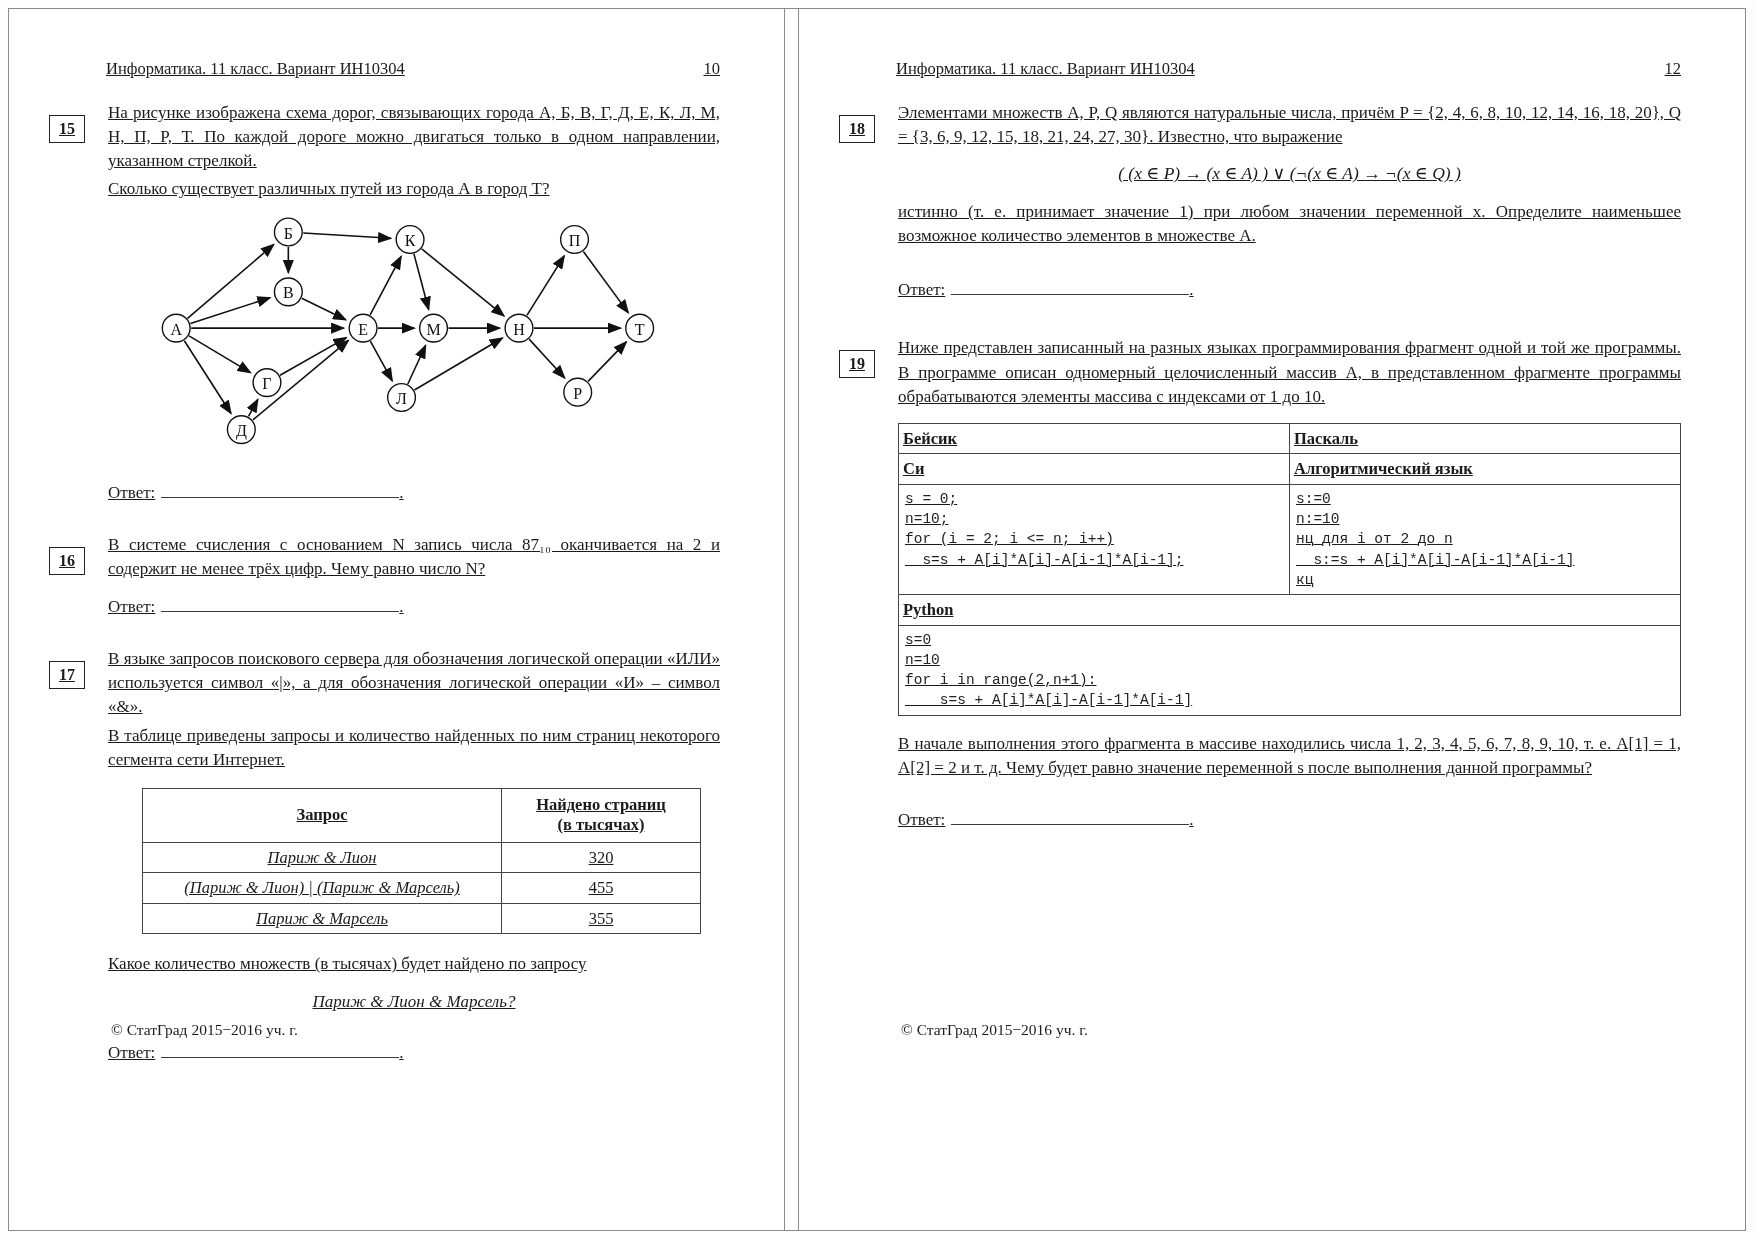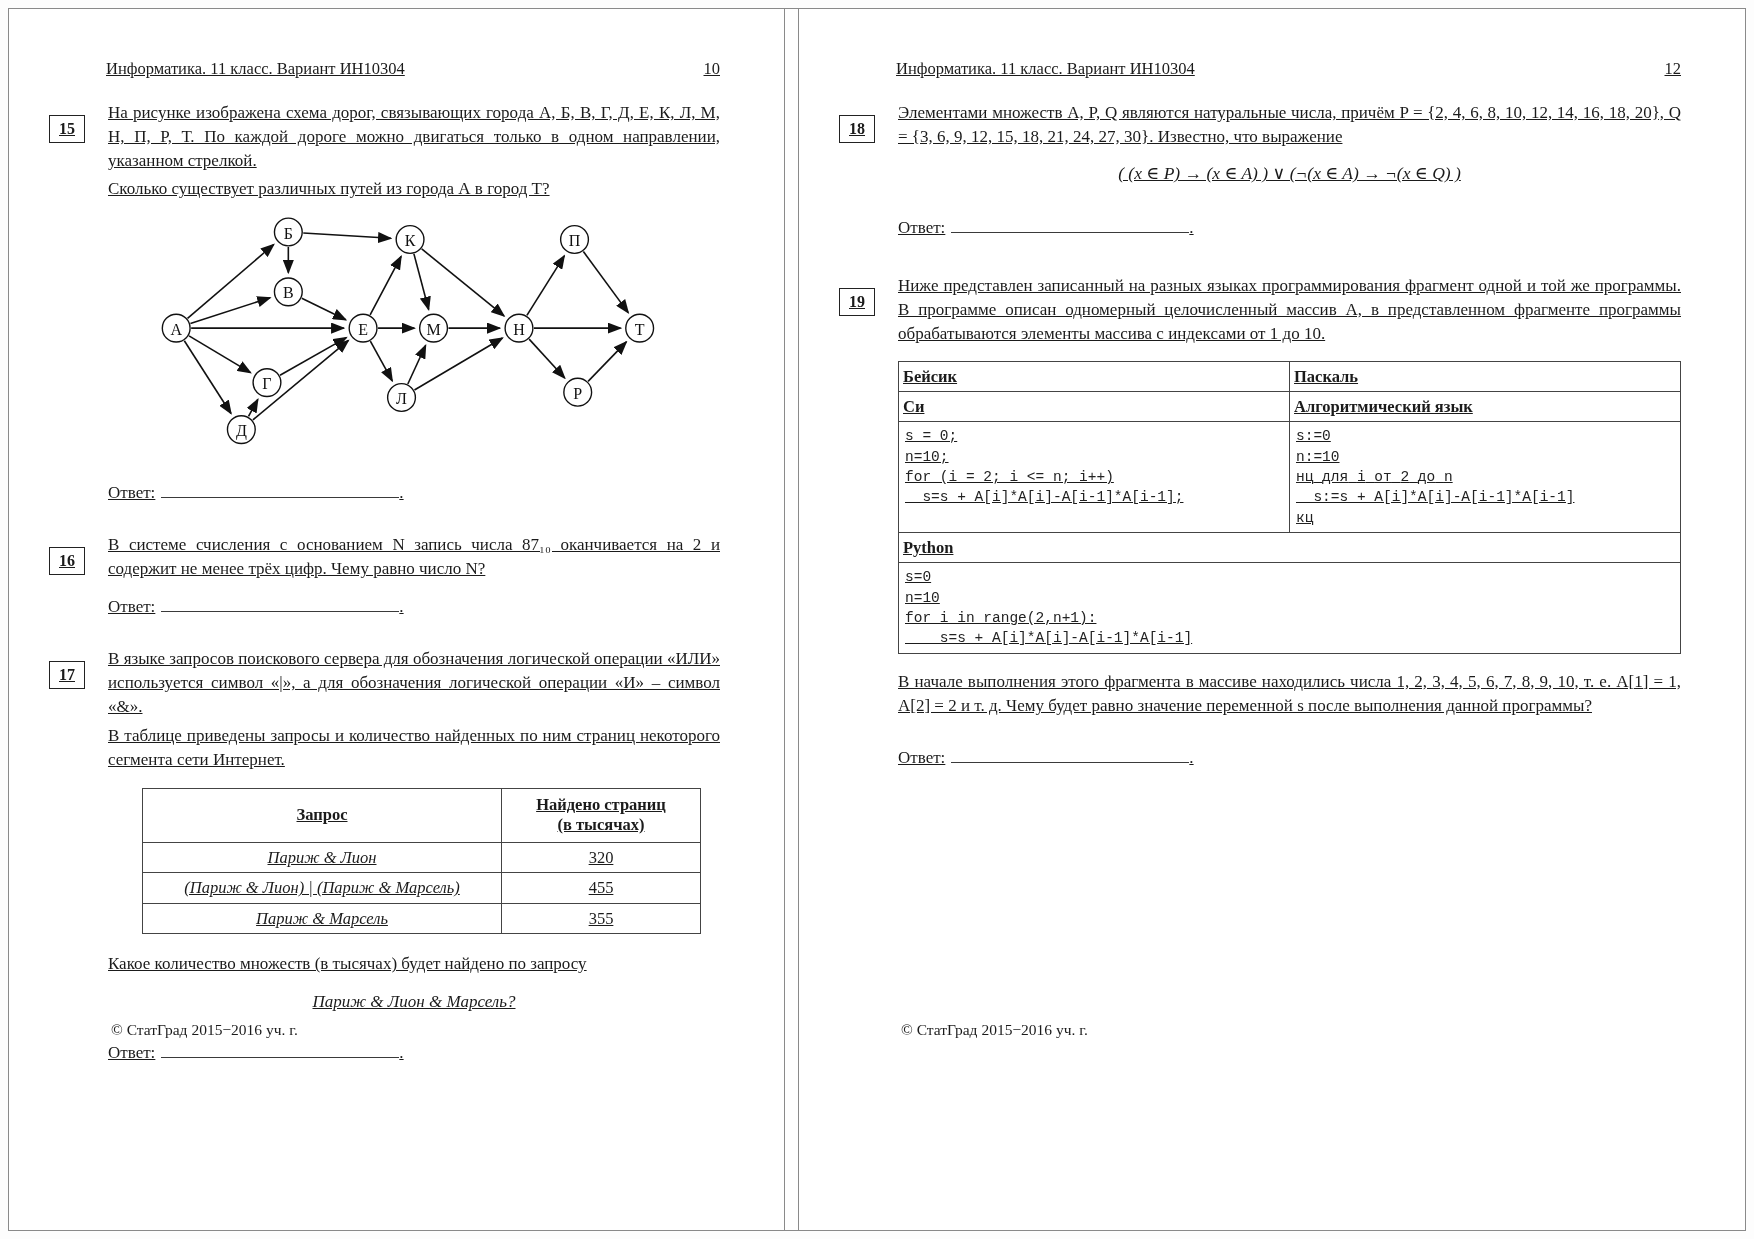--- a/index.html
+++ b/index.html
@@ -184,20 +184,21 @@
       <div class="page-head">
         <span>Информатика. 11 класс. Вариант ИН10304</span>
         <span>12</span>
       </div>
 
       <div class="task">
         <div class="numbox">18</div>
         <div class="task-body">
           <p class="para just">Элементами множеств A, P, Q являются натуральные числа, причём P = {2, 4, 6, 8, 10, 12, 14, 16, 18, 20}, Q = {3, 6, 9, 12, 15, 18, 21, 24, 27, 30}. Известно, что выражение</p>
           <p class="formula">( (x ∈ P) → (x ∈ A) ) ∨ (¬(x ∈ A) → ¬(x ∈ Q) )</p>
+          <p class="para just">истинно (т. е. принимает значение 1) при любом значении переменной x. Определите наименьшее возможное количество элементов в множестве A.</p>
           <div class="answer-line" style="margin-left:0; margin-top:30px">
             <span>Ответ:</span><span class="ans-underline"></span><span>.</span>
           </div>
         </div>
       </div>
 
       <div class="task" style="margin-top:24px">
         <div class="numbox">19</div>
         <div class="task-body">
           <p class="para just">Ниже представлен записанный на разных языках программирования фрагмент одной и той же программы. В программе описан одномерный целочисленный массив A, в представленном фрагменте программы обрабатываются элементы массива с индексами от 1 до 10.</p>

